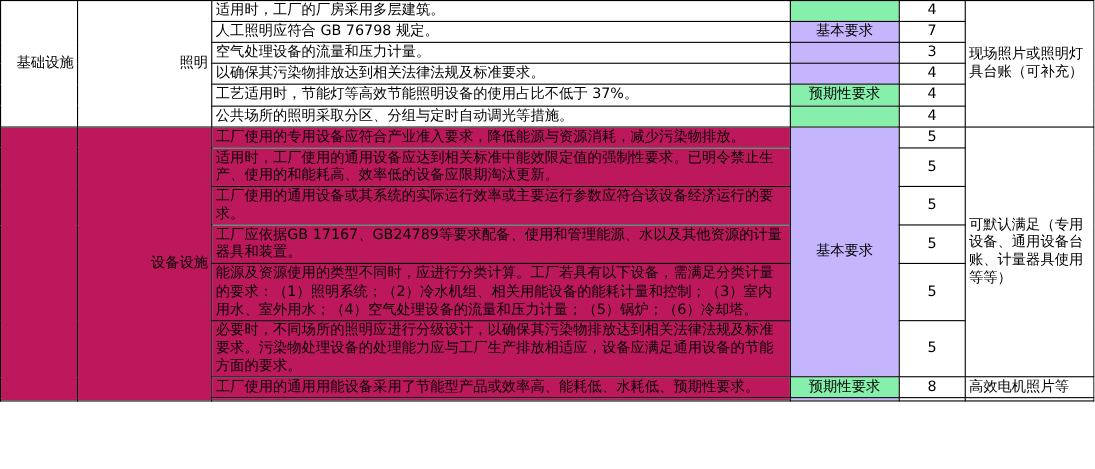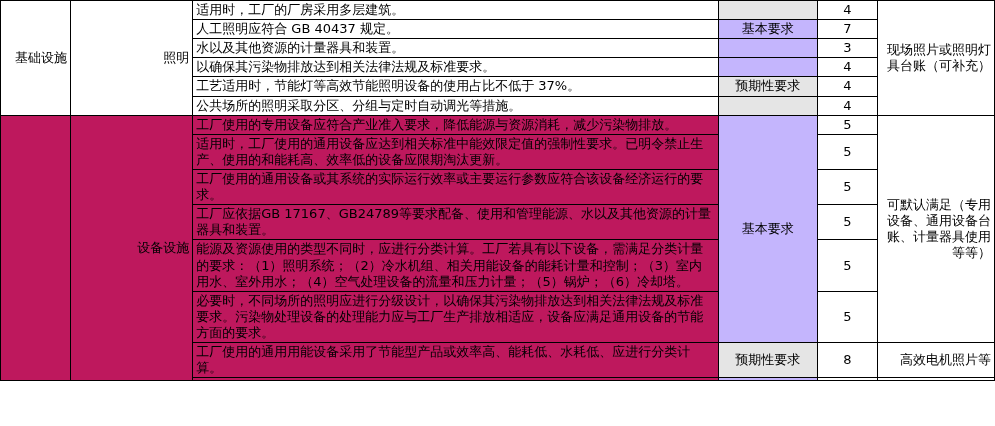--- a/index.html
+++ b/index.html
@@ -61,25 +61,25 @@
     vertical-align: middle;
     font-size: 13px;
     color: #000000;
   }
   .score-cell {
     text-align: center;
     vertical-align: middle;
     font-size: 13px;
   }
   .evid-cell {
-    text-align: right;
+    text-align: left;
     vertical-align: middle;
     font-size: 12.5px;
   }
-  .bg-green { background: #e5e5e5; }
+  .bg-green { background: #86efac; }
   .bg-red { background: #c4b5fd; }
   .bg-yellow { background: #be185d; }
   .bg-white { background: #ffffff; }
 </style>
 </head>
 <body>
 
 <div class="sheet">
   <table class="grid">
     <colgroup>
@@ -94,26 +94,26 @@
 
       <tr>
         <td class="cat-cell bg-white" rowspan="6">基础设施</td>
         <td class="sub-cell bg-white" rowspan="6">照明</td>
         <td class="desc-cell bg-white">适用时，工厂的厂房采用多层建筑。</td>
         <td class="req-cell bg-green"></td>
         <td class="score-cell bg-white">4</td>
         <td class="evid-cell bg-white" rowspan="6">现场照片或照明灯具台账（可补充）</td>
       </tr>
       <tr>
-        <td class="desc-cell bg-white">人工照明应符合 GB 40437 规定。</td>
+        <td class="desc-cell bg-white">人工照明应符合 GB 76798 规定。</td>
         <td class="req-cell bg-red">基本要求</td>
         <td class="score-cell bg-white">7</td>
       </tr>
       <tr>
-        <td class="desc-cell bg-white">水以及其他资源的计量器具和装置。</td>
+        <td class="desc-cell bg-white">空气处理设备的流量和压力计量。</td>
         <td class="req-cell bg-red"></td>
         <td class="score-cell bg-white">3</td>
       </tr>
       <tr>
         <td class="desc-cell bg-white">以确保其污染物排放达到相关法律法规及标准要求。</td>
         <td class="req-cell bg-red"></td>
         <td class="score-cell bg-white">4</td>
       </tr>
       <tr>
         <td class="desc-cell bg-white">工艺适用时，节能灯等高效节能照明设备的使用占比不低于 37%。</td>
@@ -148,21 +148,21 @@
       </tr>
       <tr>
         <td class="desc-cell bg-yellow">能源及资源使用的类型不同时，应进行分类计算。工厂若具有以下设备，需满足分类计量的要求：（1）照明系统；（2）冷水机组、相关用能设备的能耗计量和控制；（3）室内用水、室外用水；（4）空气处理设备的流量和压力计量；（5）锅炉；（6）冷却塔。</td>
         <td class="score-cell bg-white">5</td>
       </tr>
       <tr>
         <td class="desc-cell bg-yellow">必要时，不同场所的照明应进行分级设计，以确保其污染物排放达到相关法律法规及标准要求。污染物处理设备的处理能力应与工厂生产排放相适应，设备应满足通用设备的节能方面的要求。</td>
         <td class="score-cell bg-white">5</td>
       </tr>
       <tr>
-        <td class="desc-cell bg-yellow">工厂使用的通用用能设备采用了节能型产品或效率高、能耗低、水耗低、应进行分类计算。</td>
+        <td class="desc-cell bg-yellow">工厂使用的通用用能设备采用了节能型产品或效率高、能耗低、水耗低、预期性要求。</td>
         <td class="req-cell bg-green">预期性要求</td>
         <td class="score-cell bg-white">8</td>
         <td class="evid-cell bg-white">高效电机照片等</td>
       </tr>
 
       <tr>
         <td class="desc-cell bg-yellow"></td>
         <td class="req-cell bg-red"></td>
         <td class="score-cell bg-white"></td>
         <td class="evid-cell bg-white"></td>

